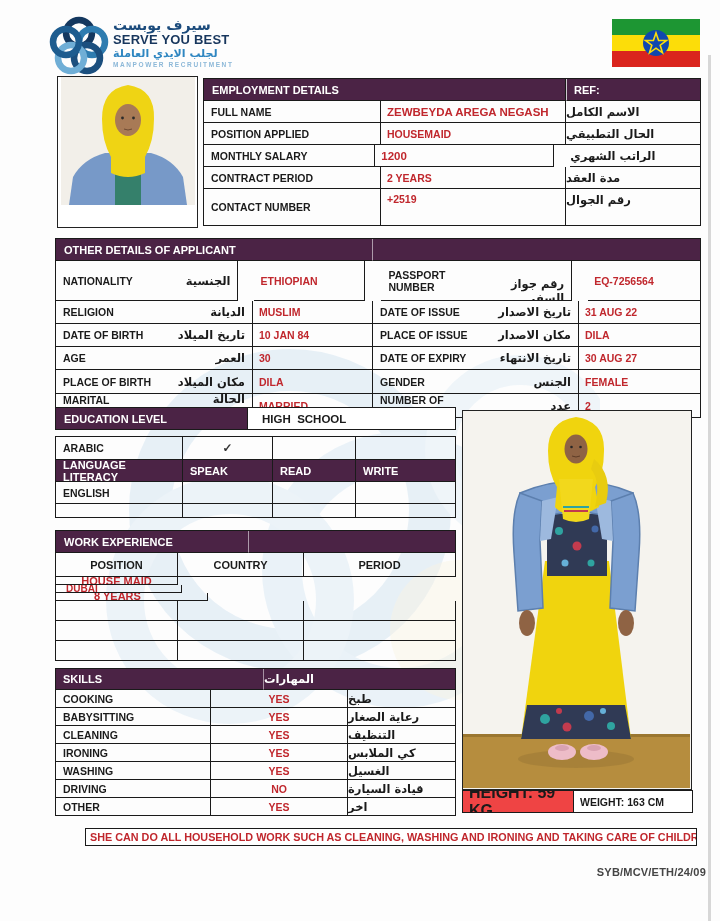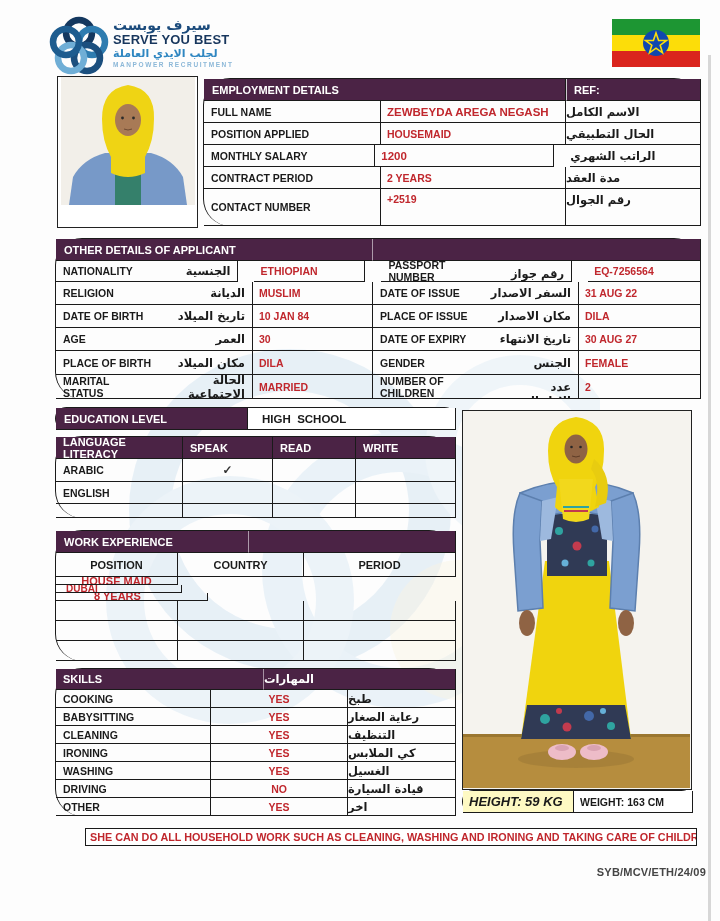--- a/index.html
+++ b/index.html
@@ -1,20 +1,20 @@
 <!DOCTYPE html>
 <html><head>
 <meta charset="utf-8">
 <style>
   html,body{margin:0;padding:0;background:#fff;}
   .page{position:relative;width:720px;height:921px;background:#fdfdfd;overflow:hidden;
         font-family:"Liberation Sans",sans-serif;color:#1a1a1a;}
   .abs{position:absolute;}
   .ar{font-family:"DejaVu Sans",sans-serif;direction:rtl;}
-  .tbl{position:absolute;border-top:1.5px solid #1a1a1a;border-left:1.5px solid #1a1a1a;background:transparent;border-radius:27px;}
+  .tbl{position:absolute;border-top:1.5px solid #1a1a1a;border-left:1.5px solid #1a1a1a;background:transparent;}
   .row{display:flex;}
   .c{box-sizing:border-box;border-right:1.5px solid #1a1a1a;border-bottom:1.5px solid #1a1a1a;
      display:flex;align-items:center;overflow:hidden;}
   .hdr{background:#4b2345;color:#fff;font-weight:bold;font-size:11px;}
   .lbl{font-weight:bold;font-size:10.5px;padding-left:7px;}
   .val{font-weight:bold;font-size:10.5px;color:#c0272d;padding-left:6px;}
   .arlbl{font-weight:bold;font-size:11.5px;justify-content:flex-end;padding-right:7px;}
   .center{justify-content:center;padding-left:0;}
   .topalign{align-items:flex-start;padding-top:4px;}
   .watermark{opacity:.5;pointer-events:none;}
@@ -111,41 +111,41 @@
   </div>
 
   <div class="tbl" style="left:55px;top:238px;width:645px;">
     <div class="row" style="height:22px;">
       <div class="c hdr" style="width:317px;padding-left:8px;border-right:1px solid rgba(255,255,255,.55);">
         <span>OTHER DETAILS OF APPLICANT</span>
       </div>
       <div class="c hdr" style="width:328px;"></div>
     </div>
 
-    <div class="row" style="height:21px;gap:16px;">
+    <div class="row" style="height:40px;gap:16px;">
       <div class="c" style="width:197px;padding:0 7px;justify-content:space-between;">
         <span class="lbl" style="padding-left:0;">NATIONALITY</span>
         <span class="ar" style="font-weight:bold;font-size:11.5px;">الجنسية</span>
       </div>
       <div class="c val" style="width:120px;">ETHIOPIAN</div>
       <div class="c" style="width:206px;padding:0 7px;justify-content:space-between;">
         <span class="lbl" style="padding-left:0;">PASSPORT NUMBER</span>
         <span class="ar" style="font-weight:bold;font-size:11.5px;margin-top:20px;">رقم جواز السفر</span>
       </div>
       <div class="c val" style="width:122px;">EQ-7256564</div>
     </div>
     <div class="row" style="height:23px;">
       <div class="c" style="width:197px;padding:0 7px;justify-content:space-between;">
         <span class="lbl" style="padding-left:0;">RELIGION</span>
         <span class="ar" style="font-weight:bold;font-size:11.5px;">الديانة</span>
       </div>
       <div class="c val" style="width:120px;">MUSLIM</div>
       <div class="c" style="width:206px;padding:0 7px;justify-content:space-between;">
         <span class="lbl" style="padding-left:0;">DATE OF ISSUE</span>
-        <span class="ar" style="font-weight:bold;font-size:11.5px;">السفر الاصدار</span>
+        <span class="ar" style="font-weight:bold;font-size:11.5px;">تاريخ الاصدار</span>
       </div>
       <div class="c val" style="width:122px;">31 AUG 22</div>
     </div>
     <div class="row" style="height:23px;">
       <div class="c" style="width:197px;padding:0 7px;justify-content:space-between;">
         <span class="lbl" style="padding-left:0;">DATE OF BIRTH</span>
         <span class="ar" style="font-weight:bold;font-size:11.5px;">تاريخ الميلاد</span>
       </div>
       <div class="c val" style="width:120px;">10 JAN 84</div>
       <div class="c" style="width:206px;padding:0 7px;justify-content:space-between;">
@@ -193,31 +193,31 @@
   </div>
 
   <div class="tbl" style="left:55px;top:407px;width:400px;">
     <div class="row" style="height:22px;">
       <div class="c hdr" style="width:192px;padding-left:8px;">EDUCATION LEVEL</div>
       <div class="c pre" style="width:208px;font-weight:bold;font-size:11.5px;padding-left:14px;background:#fff;">HIGH  SCHOOL</div>
     </div>
   </div>
 
   <div class="tbl" style="left:55px;top:436px;width:400px;">
-    <div class="row" style="height:22px;">
-      <div class="c hdr" style="width:127px;padding-left:7px;">LANGUAGE LITERACY</div>
-      <div class="c hdr" style="width:90px;padding-left:7px;">SPEAK</div>
-      <div class="c hdr" style="width:83px;padding-left:7px;">READ</div>
-      <div class="c hdr" style="width:100px;padding-left:7px;">WRITE</div>
-    </div>
     <div class="row" style="height:23px;">
       <div class="c lbl" style="width:127px;">ARABIC</div>
       <div class="c center check" style="width:90px;">✓</div>
       <div class="c center" style="width:83px;"></div>
       <div class="c center" style="width:100px;"></div>
+    </div>
+    <div class="row" style="height:22px;">
+      <div class="c hdr" style="width:127px;padding-left:7px;">LANGUAGE LITERACY</div>
+      <div class="c hdr" style="width:90px;padding-left:7px;">SPEAK</div>
+      <div class="c hdr" style="width:83px;padding-left:7px;">READ</div>
+      <div class="c hdr" style="width:100px;padding-left:7px;">WRITE</div>
     </div>
     <div class="row" style="height:22px;">
       <div class="c lbl" style="width:127px;">ENGLISH</div>
       <div class="c center" style="width:90px;"></div>
       <div class="c center" style="width:83px;"></div>
       <div class="c center" style="width:100px;"></div>
     </div>
     <div class="row" style="height:14px;">
       <div class="c" style="width:127px;"></div>
       <div class="c" style="width:90px;"></div>
@@ -304,21 +304,21 @@
 
       <ellipse cx="99" cy="341" rx="14" ry="8" fill="#edbcc8"></ellipse>
       <ellipse cx="131" cy="341" rx="14" ry="8" fill="#edbcc8"></ellipse>
       <ellipse cx="99" cy="337" rx="7" ry="3" fill="#d9a3b2"></ellipse>
       <ellipse cx="131" cy="337" rx="7" ry="3" fill="#d9a3b2"></ellipse>
     </svg>
   </div>
 
   <div class="tbl" style="left:462px;top:790px;width:230px;">
     <div class="row" style="height:22px;">
-      <div class="c" style="width:111px;font-weight:bold;font-size:13px;padding-left:6px;background:#fef9c3;font-style:italic;">HEIGHT: 59 KG</div>
+      <div class="c" style="width:111px;font-weight:bold;font-size:16px;padding-left:6px;background:#ef4444;">HEIGHT: 59 KG</div>
       <div class="c" style="width:119px;font-weight:bold;font-size:10.5px;padding-left:6px;background:#fff;">WEIGHT: 163 CM</div>
     </div>
   </div>
 
   <div class="tbl" style="left:55px;top:668px;width:400px;">
     <div class="row" style="height:21px;justify-content:flex-end;">
       <div class="c hdr" style="width:208px;padding-left:7px;border-right:1px solid rgba(255,255,255,.5);">SKILLS</div>
       <div class="c hdr ar" style="width:192px;justify-content:flex-end;padding-right:8px;font-size:11.5px;">المهارات</div>
     </div>
     <div class="row" style="height:18px;">

